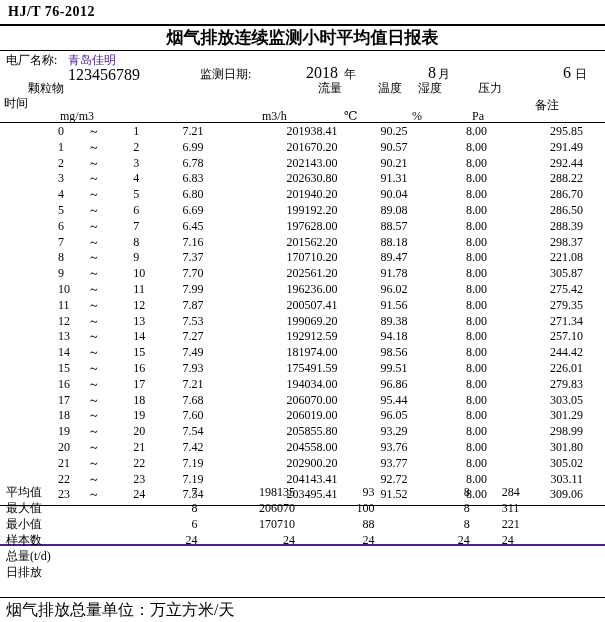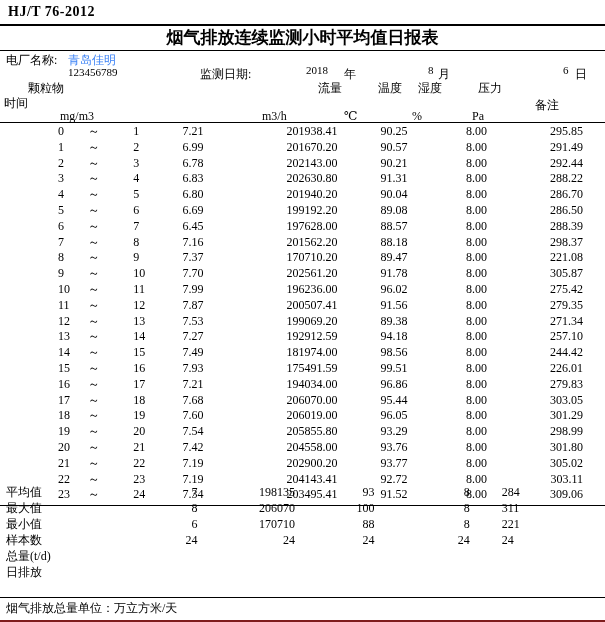--- a/index.html
+++ b/index.html
@@ -12,23 +12,23 @@
     height: 622px;
     font-family: "Liberation Serif", "DejaVu Serif", serif;
     color: #000000;
     font-size: 12px;
     position: relative;
     overflow: hidden;
   }
   .page {
     position: relative;
     width: 605px;
-    height: 622px;
+    height: 546px;
     box-sizing: border-box;
-    border-bottom: 2px solid #7f1d1d;
+    border-bottom: 2px solid #4c1d95;
   }
   .std-code {
     position: absolute;
     left: 8px;
     top: 4px;
     font-weight: bold;
     font-size: 14px;
     letter-spacing: 0.5px;
   }
   .rule-top {
@@ -58,26 +58,26 @@
     border-top: 1px solid #000;
   }
   .lbl {
     position: absolute;
     font-size: 12px;
     white-space: nowrap;
   }
   .val {
     position: absolute;
     font-size: 12px;
-    color: #3b82f6;
+    color: #4c1d95;
     white-space: nowrap;
   }
   .valblk {
     position: absolute;
-    font-size: 11px;
+    font-size: 16px;
     color: #000;
     white-space: nowrap;
   }
   .rule-header-bottom {
     position: absolute;
     left: 0;
     top: 122px;
     width: 605px;
     height: 0;
     border-top: 1px solid #000;
@@ -141,21 +141,21 @@
   .s-n     { width: 48px;  text-align: right; padding-right: 8px !important; }
   .s-flow  { width: 92px;  text-align: right; padding-right: 8px !important; }
   .s-temp  { width: 74px;  text-align: right; padding-right: 28px !important; }
   .s-hum   { width: 70px;  text-align: right; padding-right: 32px !important; }
   .s-press { width: 80px;  padding-right: 26px !important; }
 
   .footnote {
     position: absolute;
     left: 6px;
     top: 600px;
-    font-size: 12px;
+    font-size: 16px;
   }
 </style>
 </head>
 <body>
 
 <div class="page">
 
   <div class="std-code">HJ/T 76-2012</div>
   <div class="rule-top"></div>
   <div class="title">烟气排放连续监测小时平均值日报表</div>

